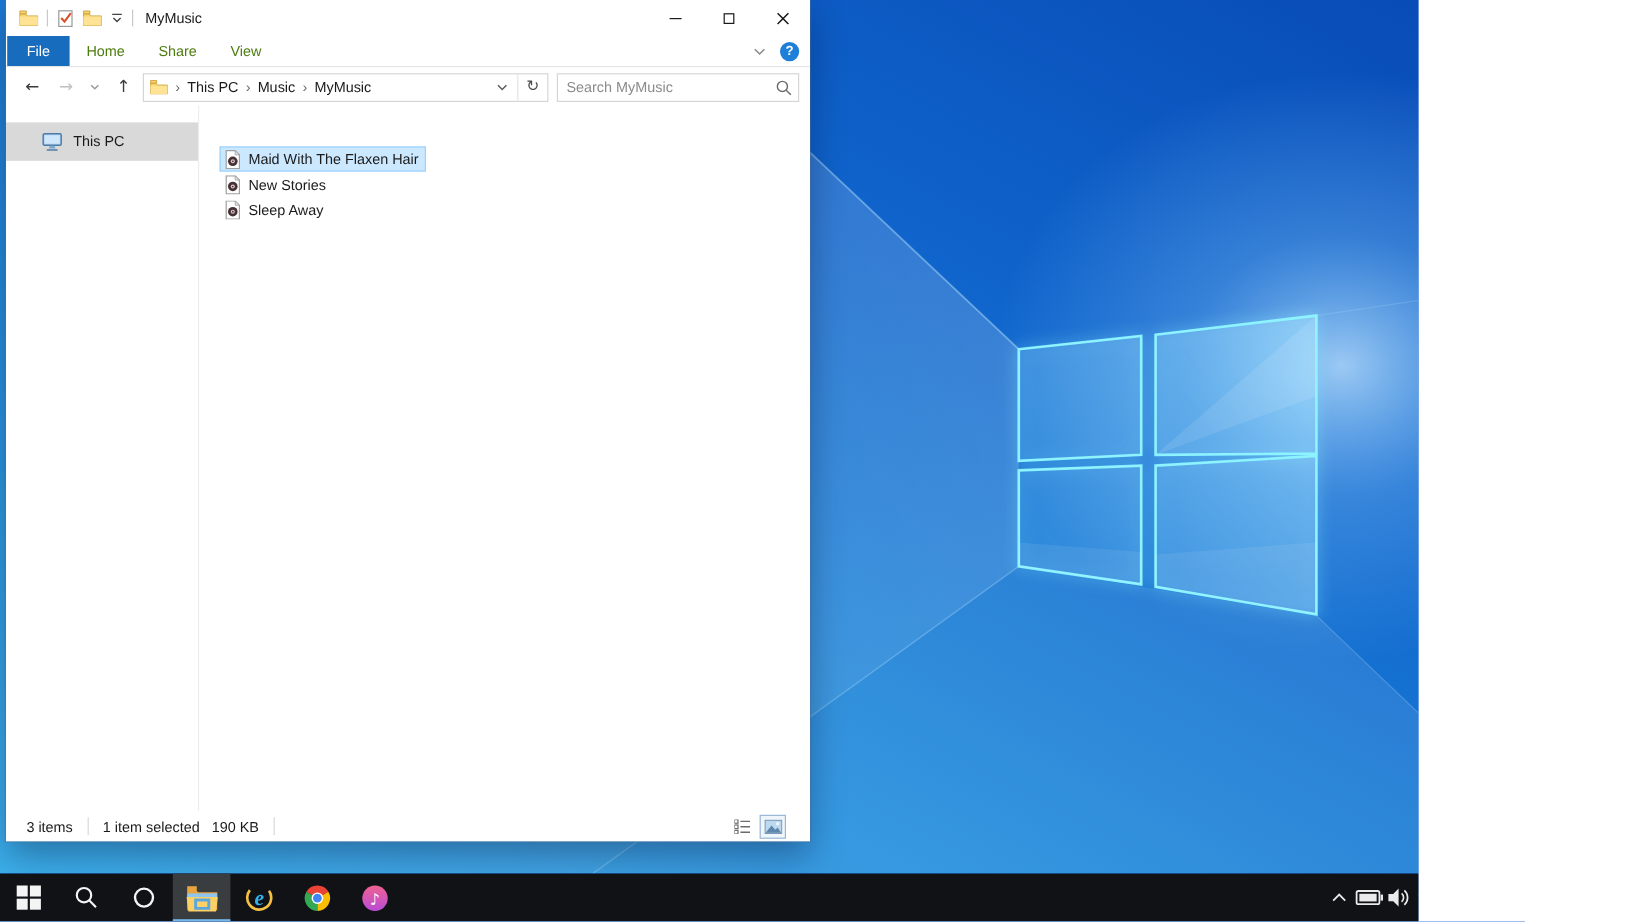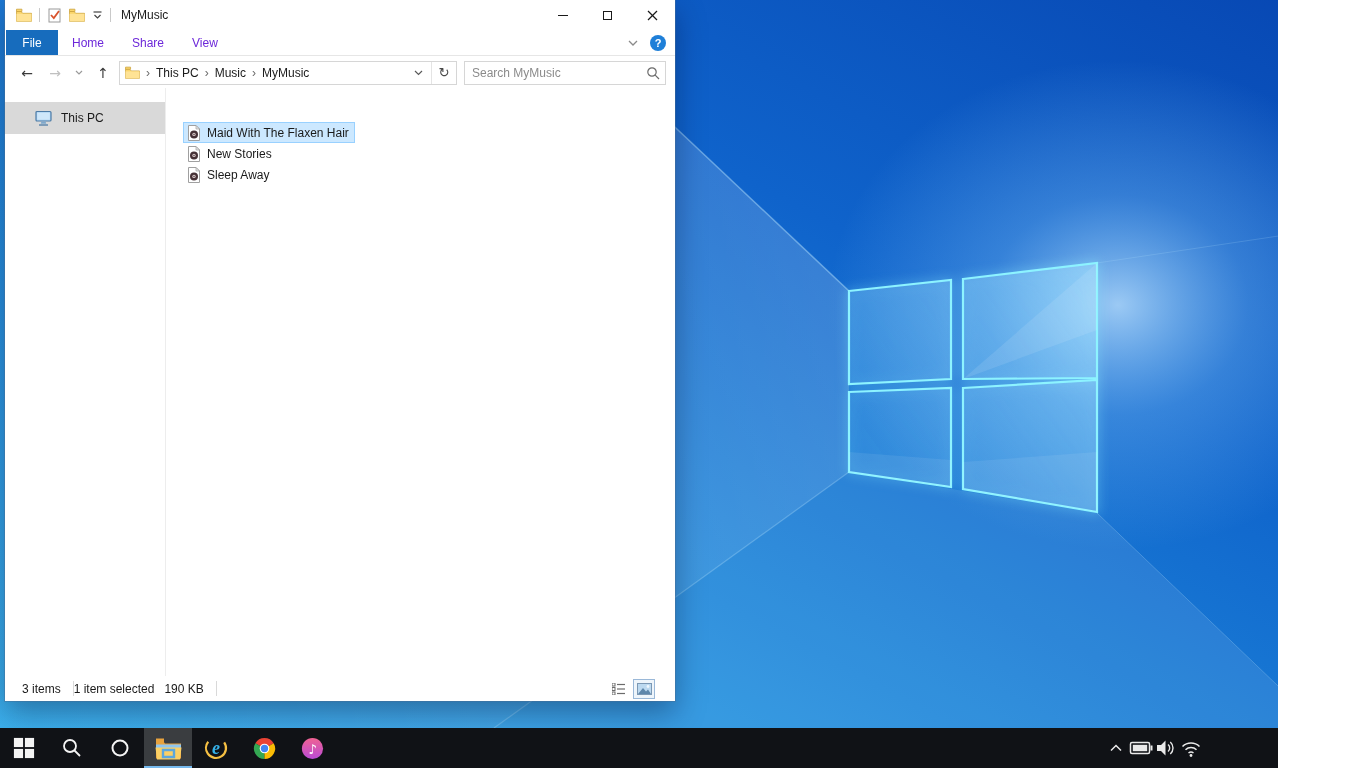--- a/index.html
+++ b/index.html
@@ -1,18 +1,18 @@
 <!DOCTYPE html>
 <html><head>
 <meta charset="utf-8">
 <style>
   * { margin:0; padding:0; box-sizing:border-box; }
   html,body { width:1366px; height:768px; overflow:hidden; }
   body { font-family:"Liberation Sans","DejaVu Sans",sans-serif; font-size:12px; color:#1a1a1a; }
-  .screen { position:relative; width:1278px; height:768px; background:#1064cd; overflow:hidden; }
+  .screen { position:relative; width:1182px; height:768px; background:#1064cd; overflow:hidden; }
 
   
   #wallpaper { position:absolute; left:0; top:0; width:1366px; height:728px; display:block; }
 
   
   .window { position:absolute; left:5px; top:0; width:670px; height:701px; background:#fff;
             box-shadow:0 0 0 1px rgba(70,110,150,.45), 0 12px 28px rgba(0,10,40,.35); }
 
   .titlebar { position:absolute; left:0; top:0; right:0; height:30px; background:#fff; }
   .qat { position:absolute; left:11px; top:0; height:30px; display:flex; align-items:center; gap:7px; }
@@ -20,21 +20,21 @@
   .win-title { font-size:12px; color:#1a1a1a; margin-left:3px; }
   .caption { position:absolute; right:0; top:0; height:30px; display:flex; }
   .cbtn { width:45px; height:30px; display:flex; align-items:center; justify-content:center; }
   .glyph-min { width:10px; height:1px; background:#1a1a1a; display:block; }
   .glyph-max { width:9px; height:9px; border:1px solid #1a1a1a; display:block; }
 
   .tabrow { position:absolute; left:0; top:30px; right:0; height:26px; background:#fff;
             border-bottom:1px solid #e6e6e6; display:flex; align-items:stretch; }
   .file-tab { margin-left:1px; width:52px; background:#176cbd; color:#fff; display:flex;
               align-items:center; justify-content:center; font-size:12px; }
-  .tab { padding:0 14px; display:flex; align-items:center; color:#6d28d9; }
+  .tab { padding:0 14px; display:flex; align-items:center; color:#4d7c0f; }
   .tab:first-of-type { margin-left:6px; }
   .ribbon-right { position:absolute; right:9px; top:0; height:26px; display:flex; align-items:center; gap:12px; }
   .help-circle { width:16px; height:16px; border-radius:50%; background:#1e7fd8; color:#fff;
                  font-size:11px; font-weight:bold; display:flex; align-items:center; justify-content:center; }
 
   .navrow { position:absolute; left:0; top:57px; right:0; height:31px; background:#fff;
             display:flex; align-items:center; padding-left:8px; }
   .nav-btn { height:26px; display:flex; align-items:center; justify-content:center;
              font-family:"DejaVu Sans",sans-serif; font-size:14px; }
   .nb-back { width:28px; color:#3b3b3b; }
@@ -63,21 +63,21 @@
 
   .filelist { position:absolute; left:178px; top:6px;margin-top:28px; }
   .file-row { display:flex; align-items:center; gap:5px; height:21px; padding:0 5px 0 2px;
               border:1px solid transparent; width:max-content; margin-bottom:0; }
   .file-row.selected { background:#cce8ff; border-color:#99d1ff; }
 
   .statusbar { position:absolute; left:0; bottom:0; right:0; height:25px; background:#fff;
                display:flex; align-items:center; padding:0 20px 0 17px; }
   .st-div { width:1px; height:15px; background:#d9d9d9; }
   .st-count { margin-right:12px; }
-  .st-sel { }
+  .st-sel { margin-left:12px; }
   .st-size { margin-left:10px; margin-right:12px; }
   .st-spacer { flex:1; }
   .viewbtn { width:22px; height:20px; display:flex; align-items:center; justify-content:center; margin-left:3px; }
   .viewbtn.selected { border:1px solid #9ab8d8; background:#eef5fb; }
 
   
   .taskbar { position:absolute; left:0; top:728px; width:1366px; height:40px; background:#101216; }
   .tb-left { position:absolute; left:0; top:0; height:40px; display:flex; }
   .tb-btn { width:48px; height:40px; display:flex; align-items:center; justify-content:center; position:relative; }
   .tb-btn.active { background:#3a3d40; }

